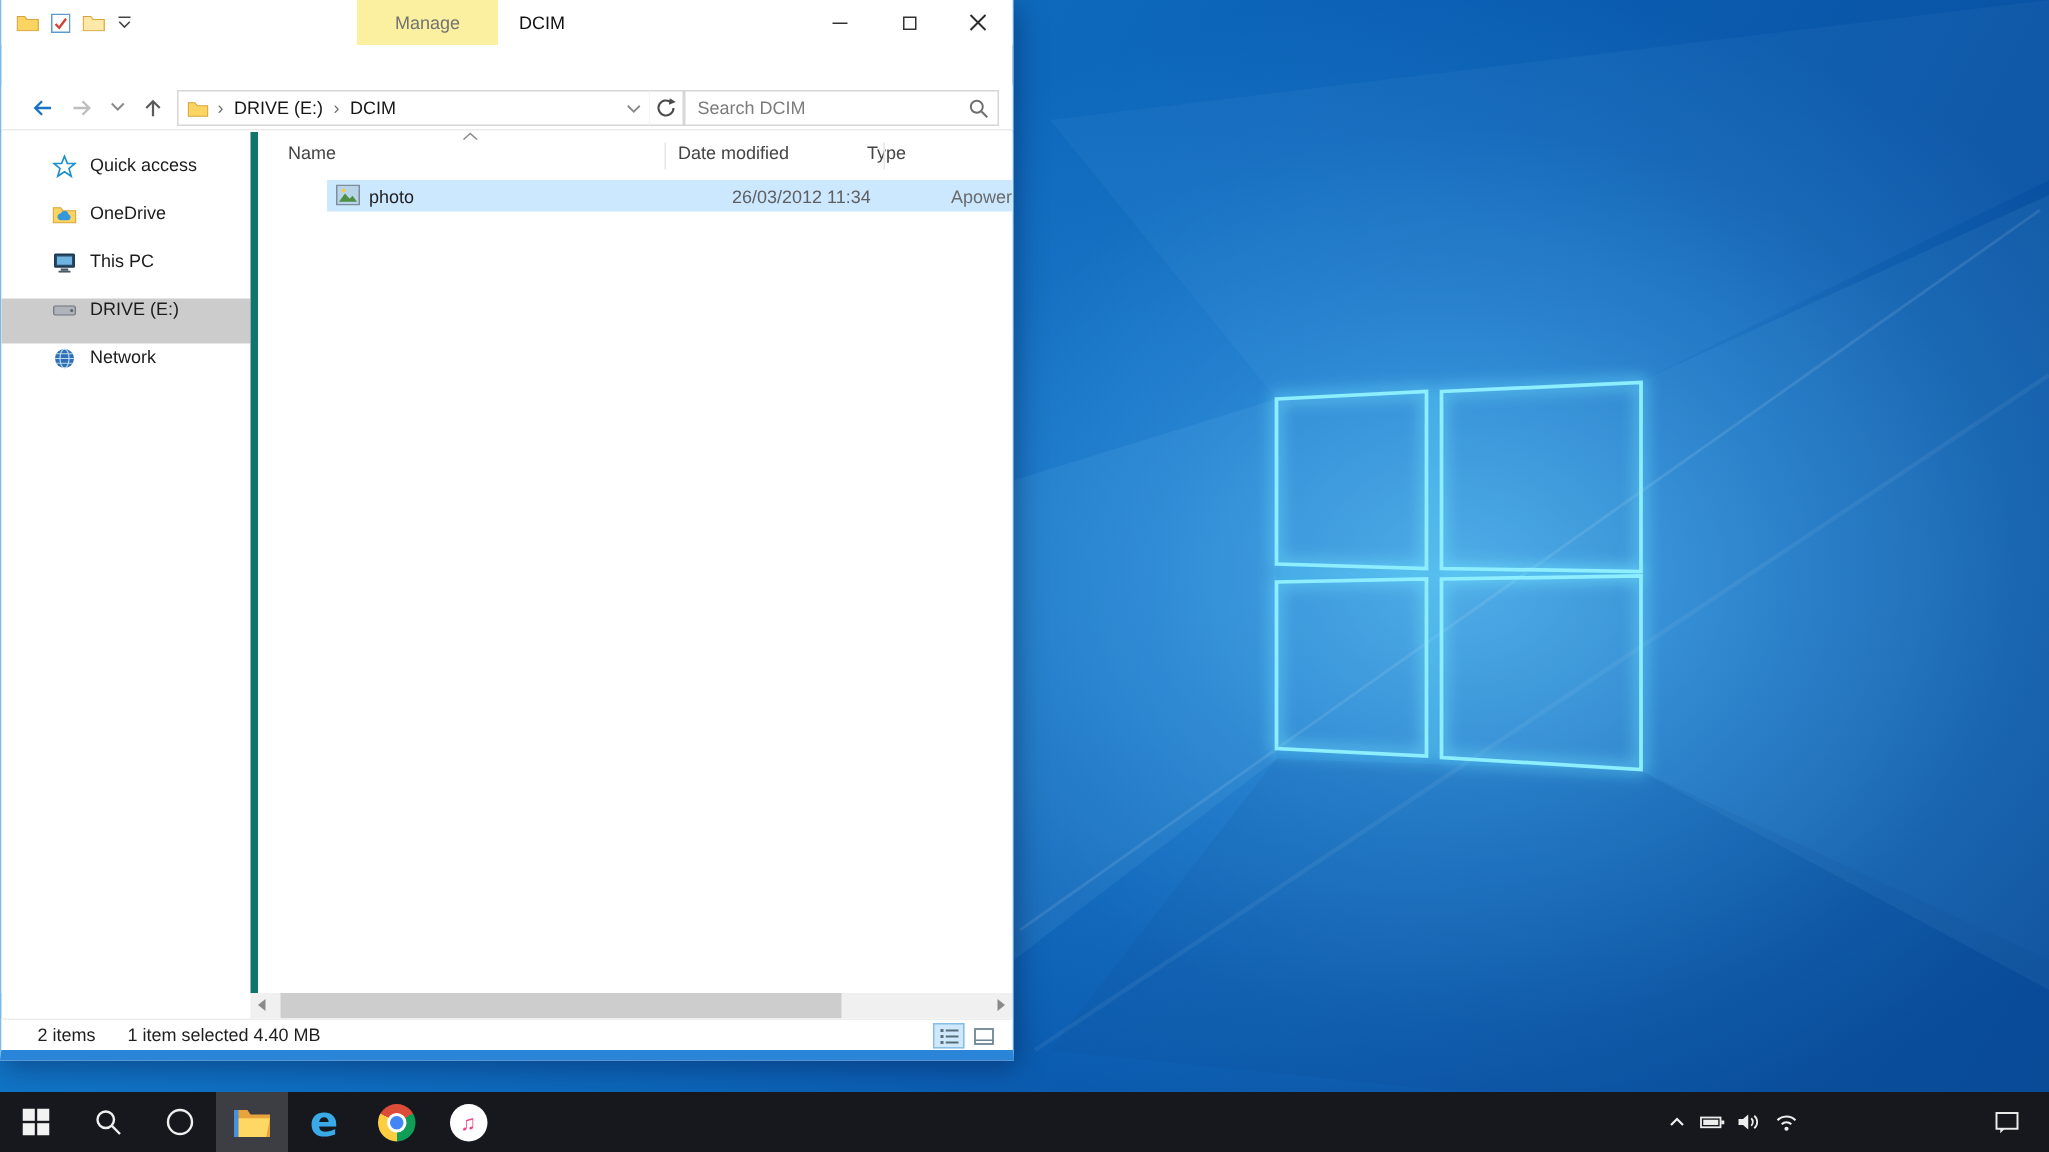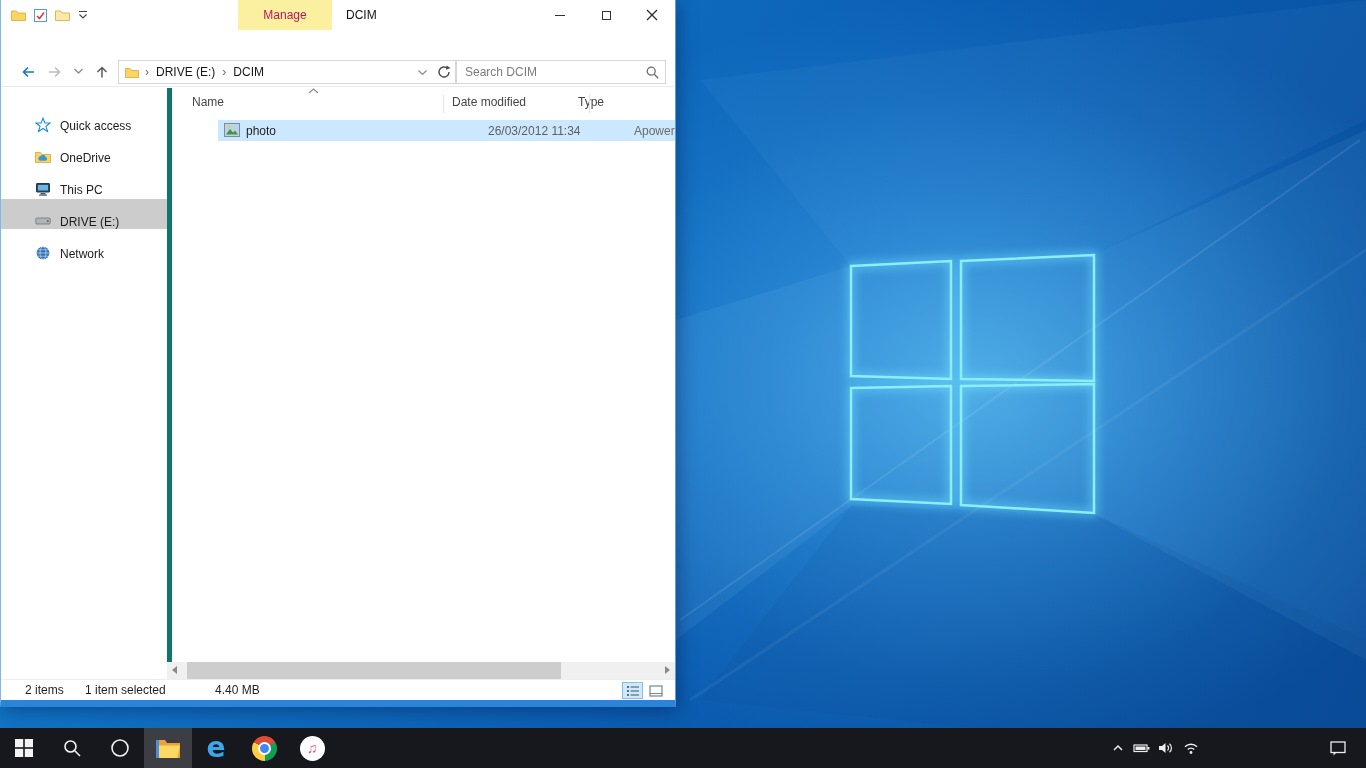--- a/index.html
+++ b/index.html
@@ -16,21 +16,21 @@
 
   
   .window { position: absolute; left: 0; top: 0; width: 676px; height: 707px;
     background: #ffffff; border-right: 1px solid #5ba0dd; border-left: 1px solid #7db8e8;
     border-bottom: 7px solid #2a85d8; box-shadow: 2px 4px 18px rgba(0,0,40,0.35); }
 
   .titlebar { position: absolute; left: 0; top: 0; right: 0; height: 30px; background: #fff; }
   .qat { position: absolute; left: 10px; top: 0; height: 30px; display: flex; align-items: center; gap: 8px; }
   .qat span { display: inline-flex; }
   .manage-tab { position: absolute; left: 237px; top: 0; width: 94px; height: 30px;
-    background: #faf0a0; color: #be185d; font-size: 12px;
+    background: #faf0a0; color: #737373; font-size: 12px;
     display: flex; align-items: center; justify-content: center; }
   .win-title { position: absolute; left: 345px; top: 0; height: 30px; line-height: 30px;
     font-size: 12px; color: #111; }
   .win-controls { position: absolute; right: 0; top: 0; height: 30px; display: flex; }
   .win-btn { width: 46px; height: 30px; display: flex; align-items: center; justify-content: center; }
   .min-glyph { width: 10px; height: 1px; background: #333; }
   .max-glyph { width: 9px; height: 9px; border: 1px solid #333; }
 
   .ribbon { position: absolute; left: 0; top: 30px; right: 0; height: 27px; background: #fff;
     border-bottom: 1px solid #ececec; font-size: 12px; color: #444; }
@@ -61,21 +61,21 @@
   .refresh-btn { position: absolute; left: 432px; top: 3px; width: 23px; height: 24px;
     border: 1px solid #d6d6d6; border-left: none; display: flex; align-items: center; justify-content: center; background:#fff; }
   .searchbox { position: absolute; left: 455px; top: 3px; width: 210px; height: 24px; border: 1px solid #d6d6d6; background:#fff; }
   .searchbox input { width: 100%; height: 100%; border: none; outline: none; font-size: 12px;
     padding: 0 24px 0 8px; color: #333; font-family: inherit; background: transparent; }
   .searchbox input::placeholder { color: #7c7c7c; }
   .search-glyph { position: absolute; right: 5px; top: 4px; }
 
   .sidebar { position: absolute; left: 0; top: 88px; width: 166px; bottom: 38px; background: #fff; }
   .side-item { position: absolute; left: 0; width: 166px; height: 30px; display: flex;
-    align-items: flex-end; font-size: 12px; color: #1c1c1c; cursor: default; }
+    align-items: flex-start; font-size: 12px; color: #1c1c1c; cursor: default; }
   .side-item .ic { width: 16px; height: 16px; margin-left: 34px; margin-right: 9px; display: inline-flex; }
   .side-item.selected { background: #cccccc; }
 
   .filearea { position: absolute; left: 166px; top: 88px; right: 0; bottom: 38px; background: #fff;
     border-left: 5px solid #0f766e; }
   .sort-ind { position: absolute; left: 136px; top: 0; display: inline-flex; }
   .colhead { position: absolute; top: 7px; font-size: 12px; color: #454545; white-space: nowrap; }
   .col-name { left: 20px; }
   .col-date { left: 280px; }
   .col-type { left: 406px; text-align: right; }
@@ -93,21 +93,21 @@
   .hscroll { position: absolute; left: 166px; right: 0; bottom: 21px; height: 17px; background: #f0f0f0; }
   .hs-thumb { position: absolute; left: 20px; top: 0; width: 374px; height: 17px; background: #cdcdcd; }
   .hs-arrow { position: absolute; top: 4px; width: 0; height: 0;
     border-top: 4.5px solid transparent; border-bottom: 4.5px solid transparent; }
   .hs-left { left: 5px; border-right: 5px solid #8a8a8a; }
   .hs-right { right: 5px; border-left: 5px solid #8a8a8a; }
 
   .statusbar { position: absolute; left: 0; right: 0; bottom: 0; height: 21px; background: #fff;
     border-top: 1px solid #ededed; font-size: 12px; color: #1f1f1f; }
   .st { position: absolute; top: 0; line-height: 20px; white-space: nowrap; }
-  .st1 { left: 24px; } .st2 { left: 84px; } .st3 { left: 168px; margin-left: 46px; }
+  .st1 { left: 24px; } .st2 { left: 84px; } .st3 { left: 168px; }
   .viewtoggle { position: absolute; top: 2px; width: 21px; height: 17px;
     display: flex; align-items: center; justify-content: center; }
   .vt-details { right: 32px; background: #cfe8fb; border: 1px solid #84bfe8; }
   .vt-icons { right: 9px; }
 
   
   .taskbar { position: absolute; left: 0; bottom: 0; width: 1366px; height: 40px; background: #16181d; }
   .tb-slot { position: absolute; top: 0; width: 48px; height: 40px;
     display: flex; align-items: center; justify-content: center; }
   .tb-slot.active { background: rgba(255,255,255,0.17); }

